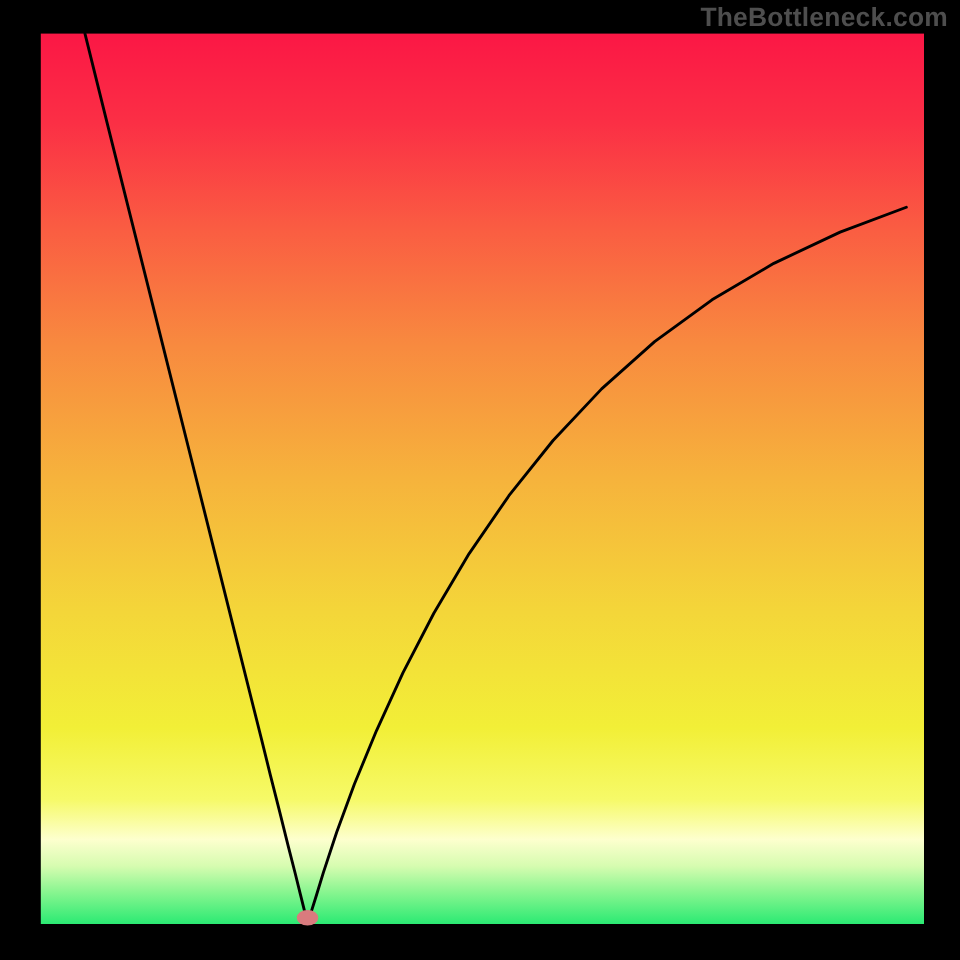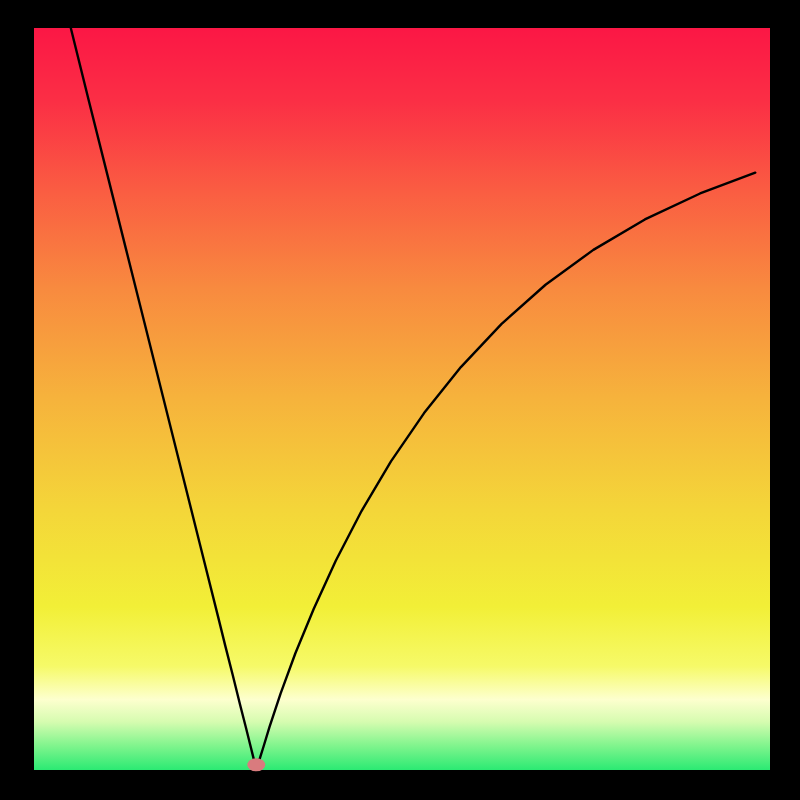--- a/index.html
+++ b/index.html
@@ -30,20 +30,21 @@
   svg {
     position: absolute;
     top: 0;
     left: 0;
   }
 </style>
 </head>
 <body>
 
 <div class="frame">
+  <div class="watermark">TheBottleneck.com</div>
 
   <svg id="chart-svg" width="800" height="800" viewBox="0 0 800 800">
     <defs>
       <linearGradient id="bg-grad" x1="0" y1="0" x2="0" y2="1">
           <stop offset="0.00%" stop-color="#fb1745"></stop>
           <stop offset="10.00%" stop-color="#fb2f45"></stop>
           <stop offset="22.00%" stop-color="#fa5d42"></stop>
           <stop offset="35.00%" stop-color="#f88a3f"></stop>
           <stop offset="50.00%" stop-color="#f6b33c"></stop>
           <stop offset="65.00%" stop-color="#f4d639"></stop>

